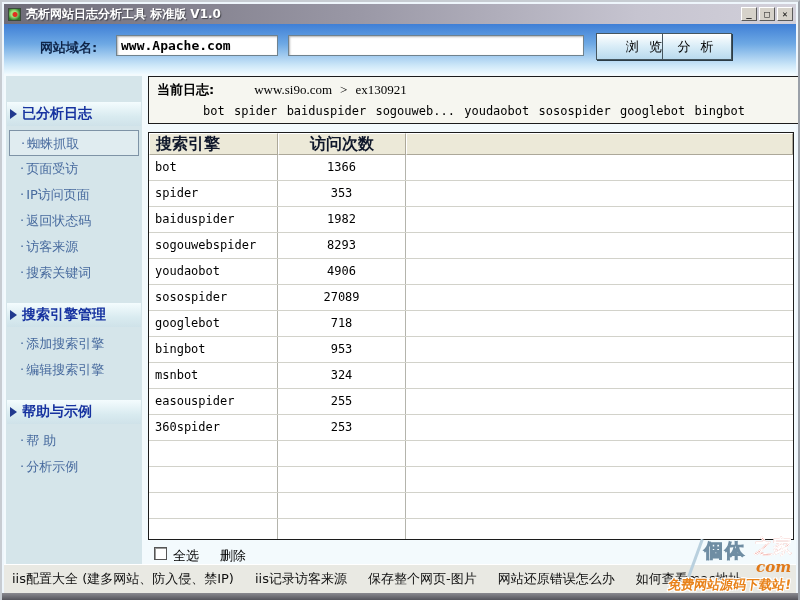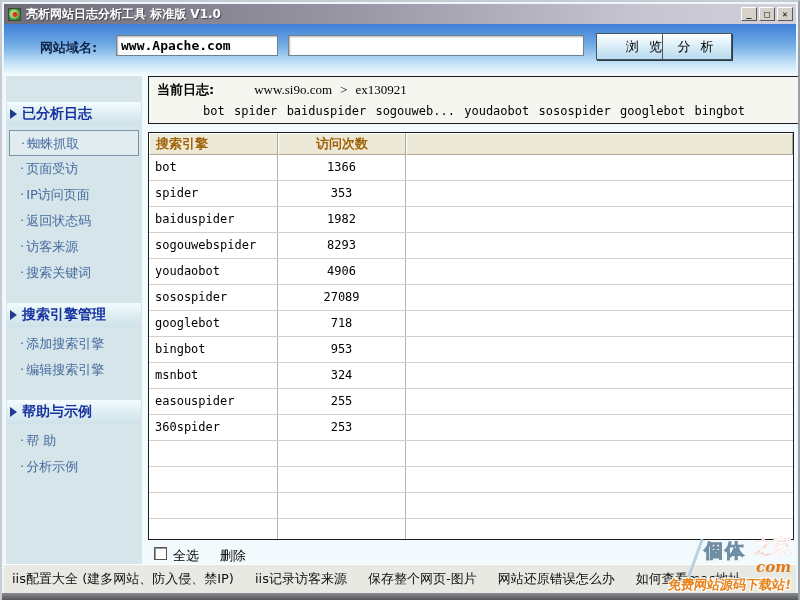--- a/index.html
+++ b/index.html
@@ -81,21 +81,21 @@
   .line2{
     display:flex;height:20px;align-items:center;
     font-family:"DejaVu Sans Mono",monospace;font-size:12px;color:#000;
     padding-left:46px;padding-right:78px;justify-content:space-between;
   }
   
   .table{
     position:absolute;left:144px;top:58px;width:646px;height:408px;
     background:#fff;border:1px solid #1c1c1c;overflow:hidden;
   }
-  .thead{display:flex;height:22px;background:#ece9d8;font-size:13px;font-weight:bold;color:#a16207;}
+  .thead{display:flex;height:22px;background:#ece9d8;font-size:16px;font-weight:bold;color:#0f172a;}
   .th{
     border-top:1px solid #fff;border-left:1px solid #fff;
     border-right:1px solid #aca899;border-bottom:1px solid #aca899;
     line-height:20px;
   }
   .c1{width:129px;padding-left:6px;}
   .c2{width:128px;text-align:center;}
   .c3{flex:1;}
   .trow{display:flex;height:26px;border-bottom:1px solid #d2d2ca;}
   .tc{font-family:"DejaVu Sans Mono",monospace;font-size:12px;color:#000;line-height:25px;}

